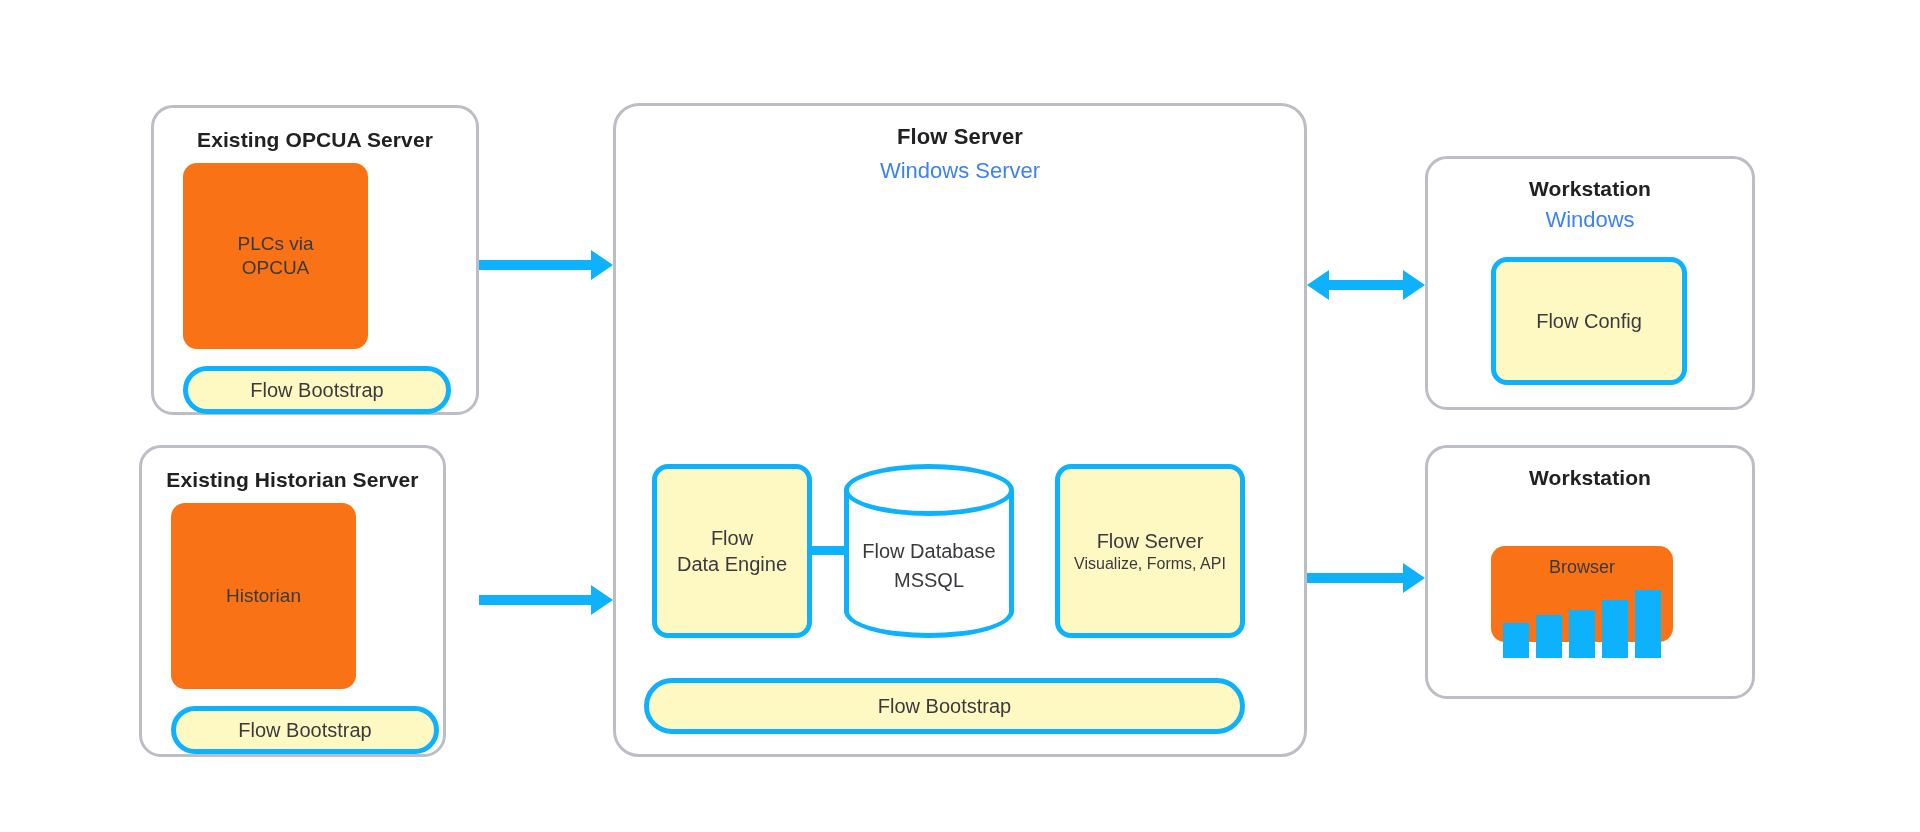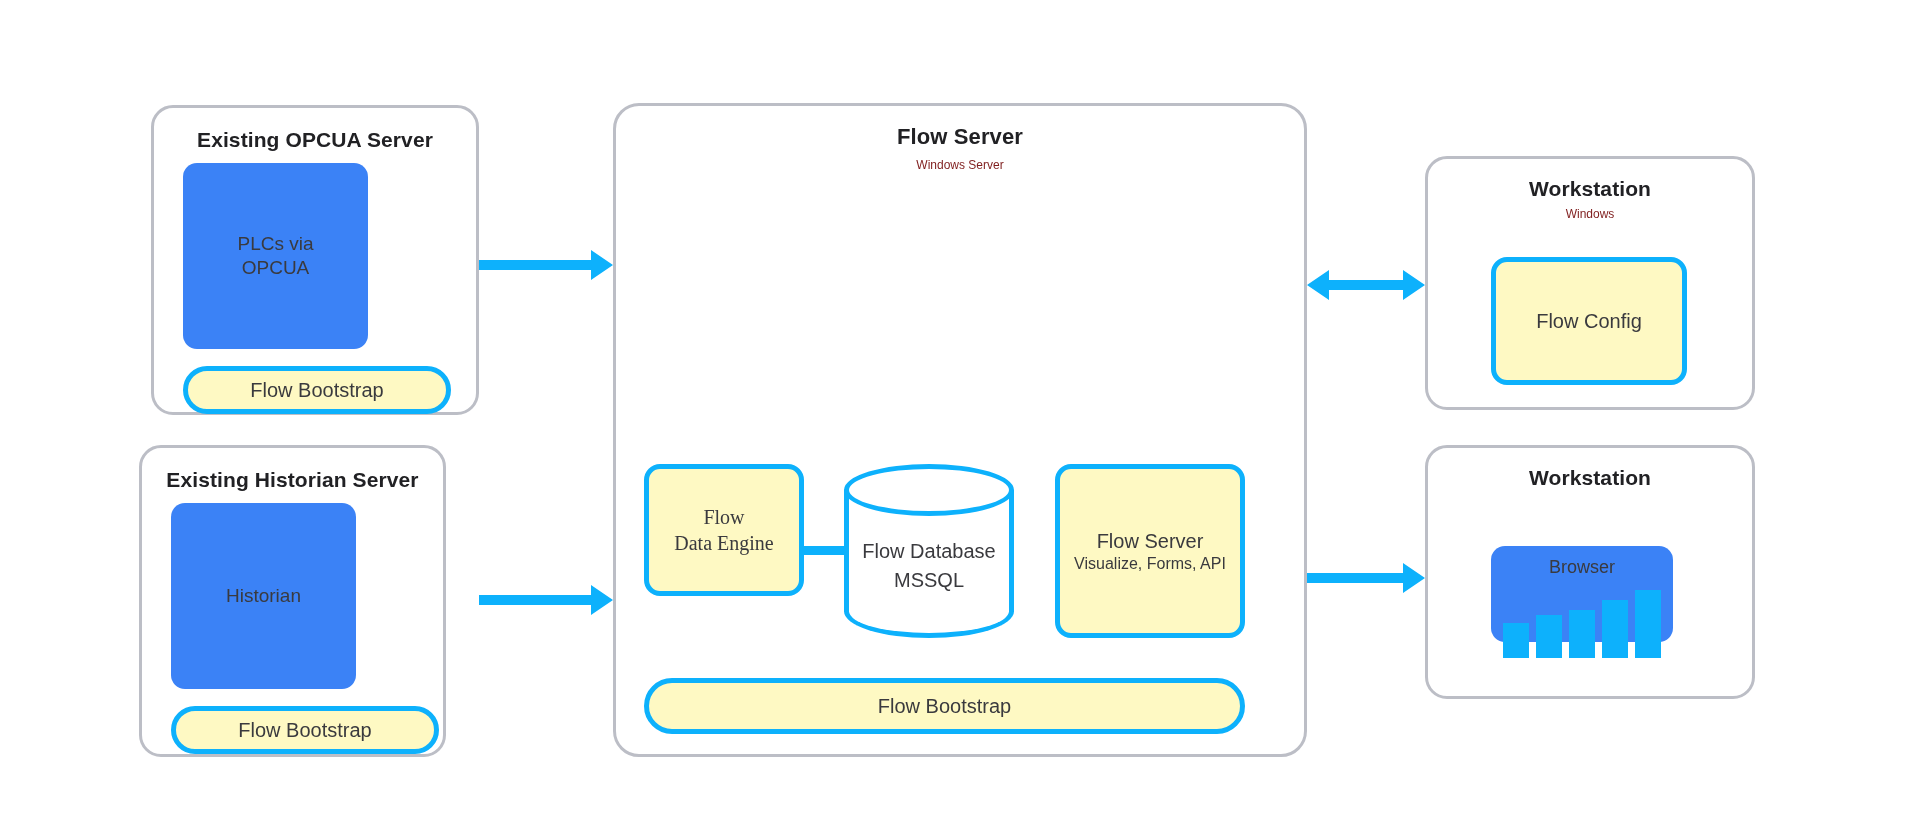--- a/index.html
+++ b/index.html
@@ -33,30 +33,30 @@
   }
   .panel-title {
     text-align: center;
     font-weight: bold;
     font-size: 21px;
     color: #212124;
     letter-spacing: 0.1px;
   }
   .panel-sub {
     text-align: center;
-    font-size: 12px;
-    color: #7f1d1d;
+    font-size: 22px;
+    color: #3b82f6;
     font-weight: normal;
   }
 
   
   .grey-box {
     position: absolute;
     box-sizing: border-box;
-    background: #3b82f6;
+    background: #f97316;
     border-radius: 14px;
     display: flex;
     align-items: center;
     justify-content: center;
     text-align: center;
     font-size: 19px;
     color: #3a3a3e;
     line-height: 1.28;
   }
 
@@ -166,21 +166,21 @@
   </div>
 
   <div class="panel" style="left:613px; top:103px; width:694px; height:654px; border-radius:26px;">
     <div class="panel-title" style="margin-top:18px; font-size:22px;">Flow Server</div>
     <div class="panel-sub" style="margin-top:8px;">Windows Server</div>
 
     <div class="stub" style="left:185px; top:440px; width:48px; height:9px;"></div>
 
     <div class="stub" style="left:454px; top:440px; width:48px; height:9px;"></div>
 
-    <div class="blue-box rbox" style="left:28px; top:358px; width:160px; height:132px;font-family:Liberation Serif, serif;">
+    <div class="blue-box rbox" style="left:36px; top:358px; width:160px; height:174px;">
       <span>
         <span class="two-line">Flow</span>
         <span class="two-line">Data Engine</span>
       </span>
     </div>
 
     <div class="cylinder" style="left:228px; top:358px; width:170px; height:174px;">
       <div class="cyl-body" style="top:26px; height:148px;"></div>
       <div class="cyl-top" style="top:0px; height:52px;"></div>
       <div class="cyl-label" style="top:74px;">

